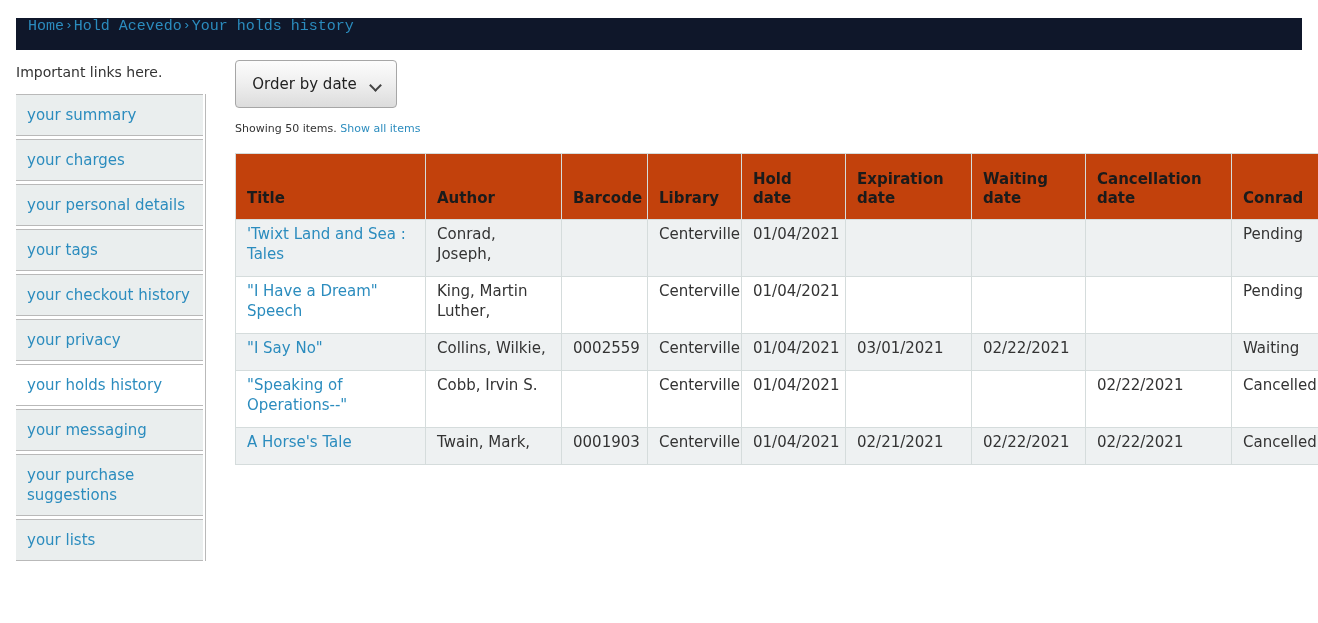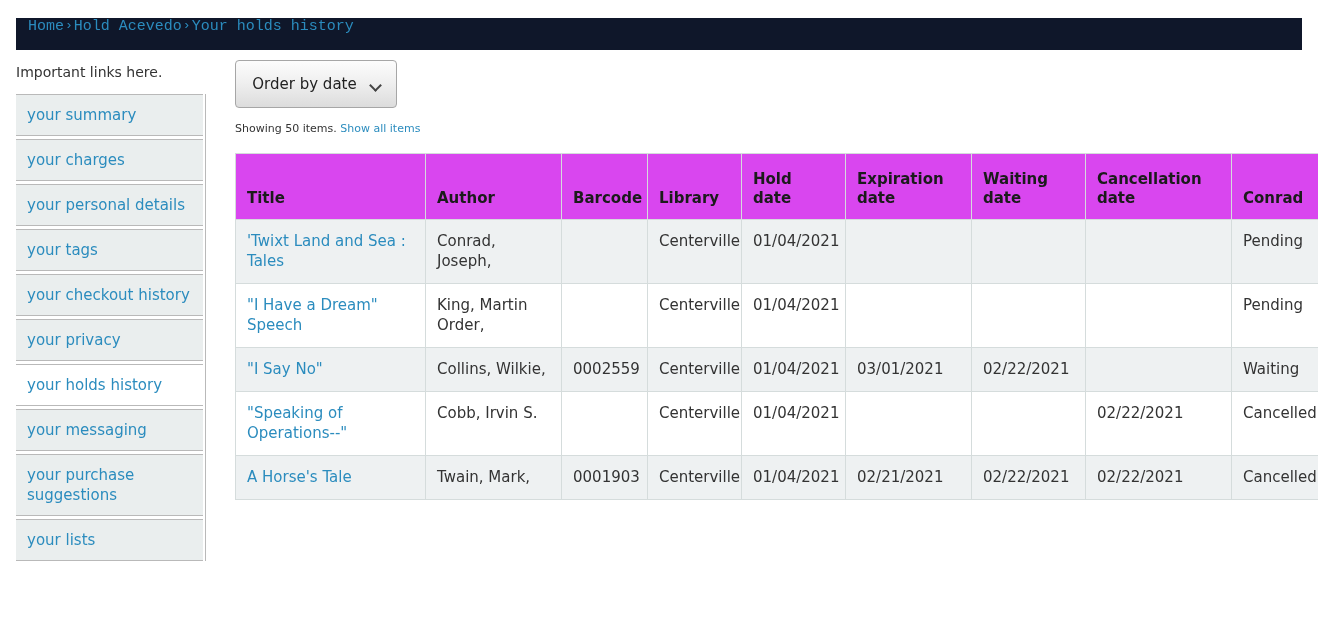--- a/index.html
+++ b/index.html
@@ -125,33 +125,33 @@
 
   
   table.holds {
     margin-top: 14px;
     border-collapse: collapse;
     width: 1067px;
     table-layout: fixed;
     font-size: 15px;
   }
   table.holds th {
-    background: #d946ef;
+    background: #c2410c;
     border: 1px solid #d5dcdc;
     font-weight: bold;
     color: #1b1b1b;
     text-align: left;
     vertical-align: bottom;
     padding: 10px 11px 11px 11px;
     height: 66px;
     line-height: 19px;
   }
   table.holds td {
     border: 1px solid #d5dcdc;
-    padding: 11px 11px 12px 11px;
+    padding: 4px 11px 12px 11px;
     vertical-align: top;
     line-height: 20px;
     color: #333333;
   }
   table.holds tbody tr:nth-child(odd) td { background: #eef1f2; }
   table.holds tbody tr:nth-child(even) td { background: #ffffff; }
   td.title-cell a {
     color: #2b8cbe;
     text-decoration: none;
   }
@@ -237,21 +237,21 @@
           <td></td>
           <td>Centerville</td>
           <td>01/04/2021</td>
           <td></td>
           <td></td>
           <td></td>
           <td>Pending</td>
         </tr>
         <tr>
           <td class="title-cell"><a href="#">"I Have a Dream" Speech</a></td>
-          <td>King, Martin Order,</td>
+          <td>King, Martin Luther,</td>
           <td></td>
           <td>Centerville</td>
           <td>01/04/2021</td>
           <td></td>
           <td></td>
           <td></td>
           <td>Pending</td>
         </tr>
         <tr>
           <td class="title-cell"><a href="#">"I Say No"</a></td>

